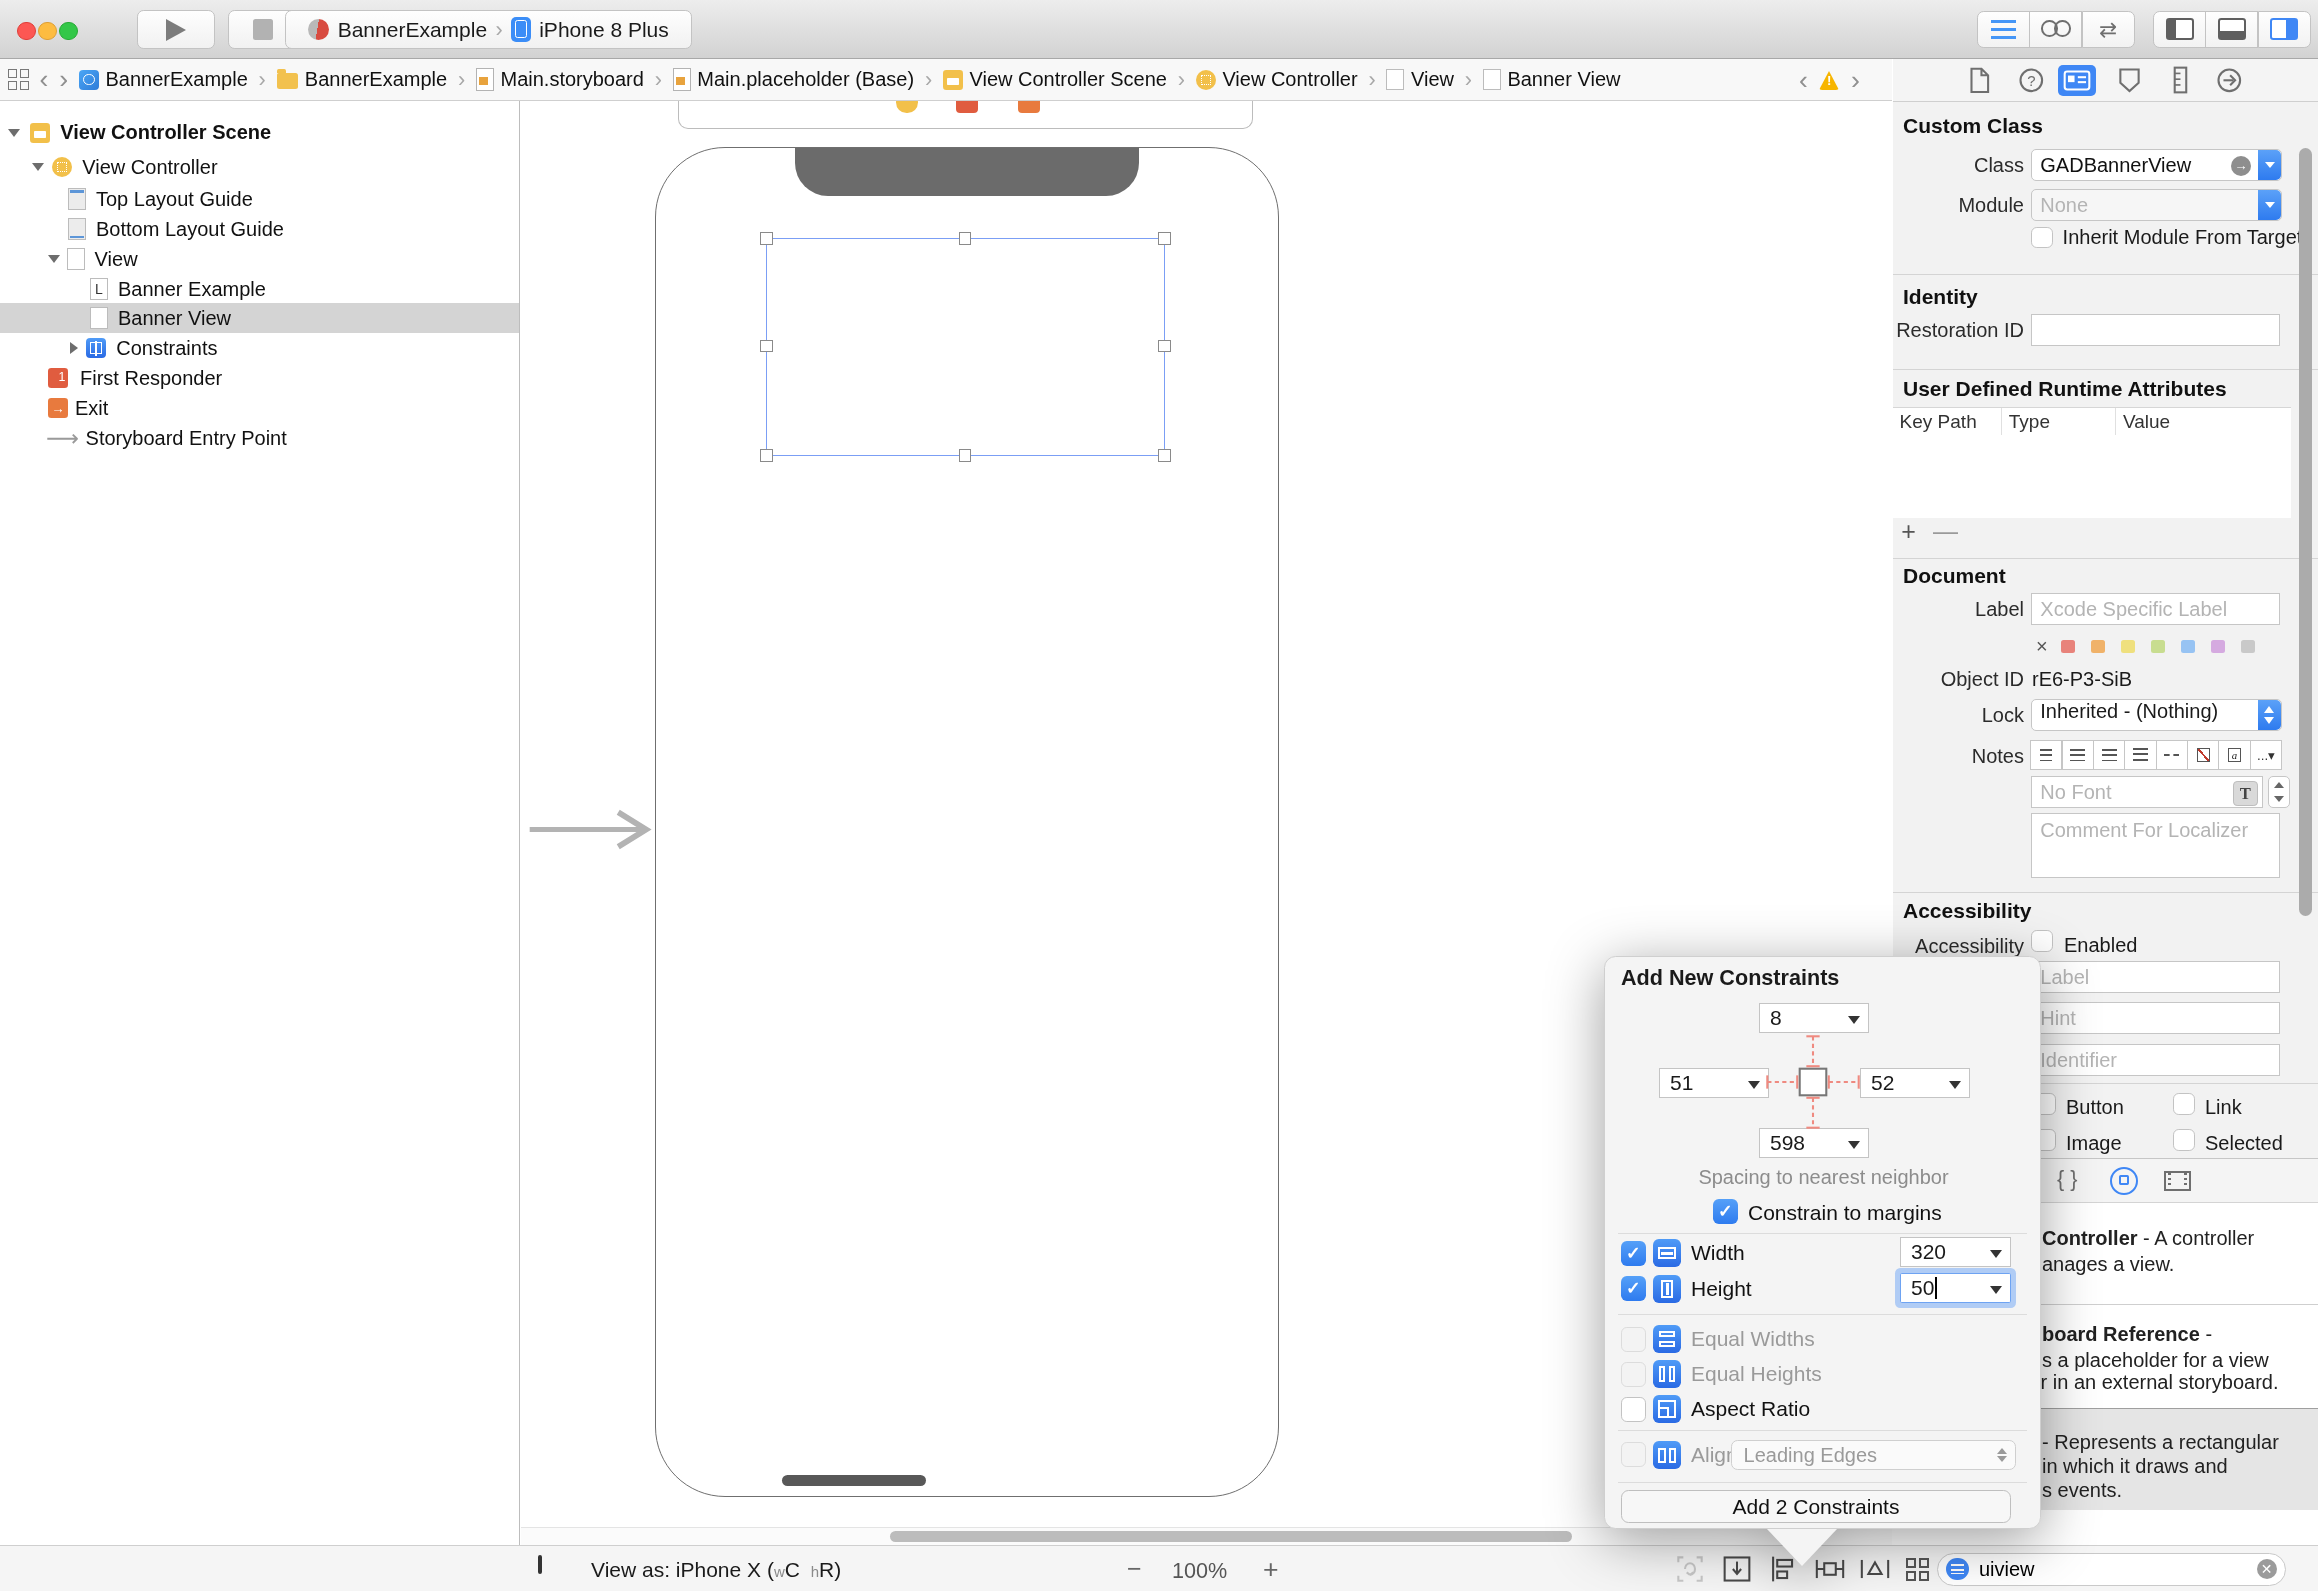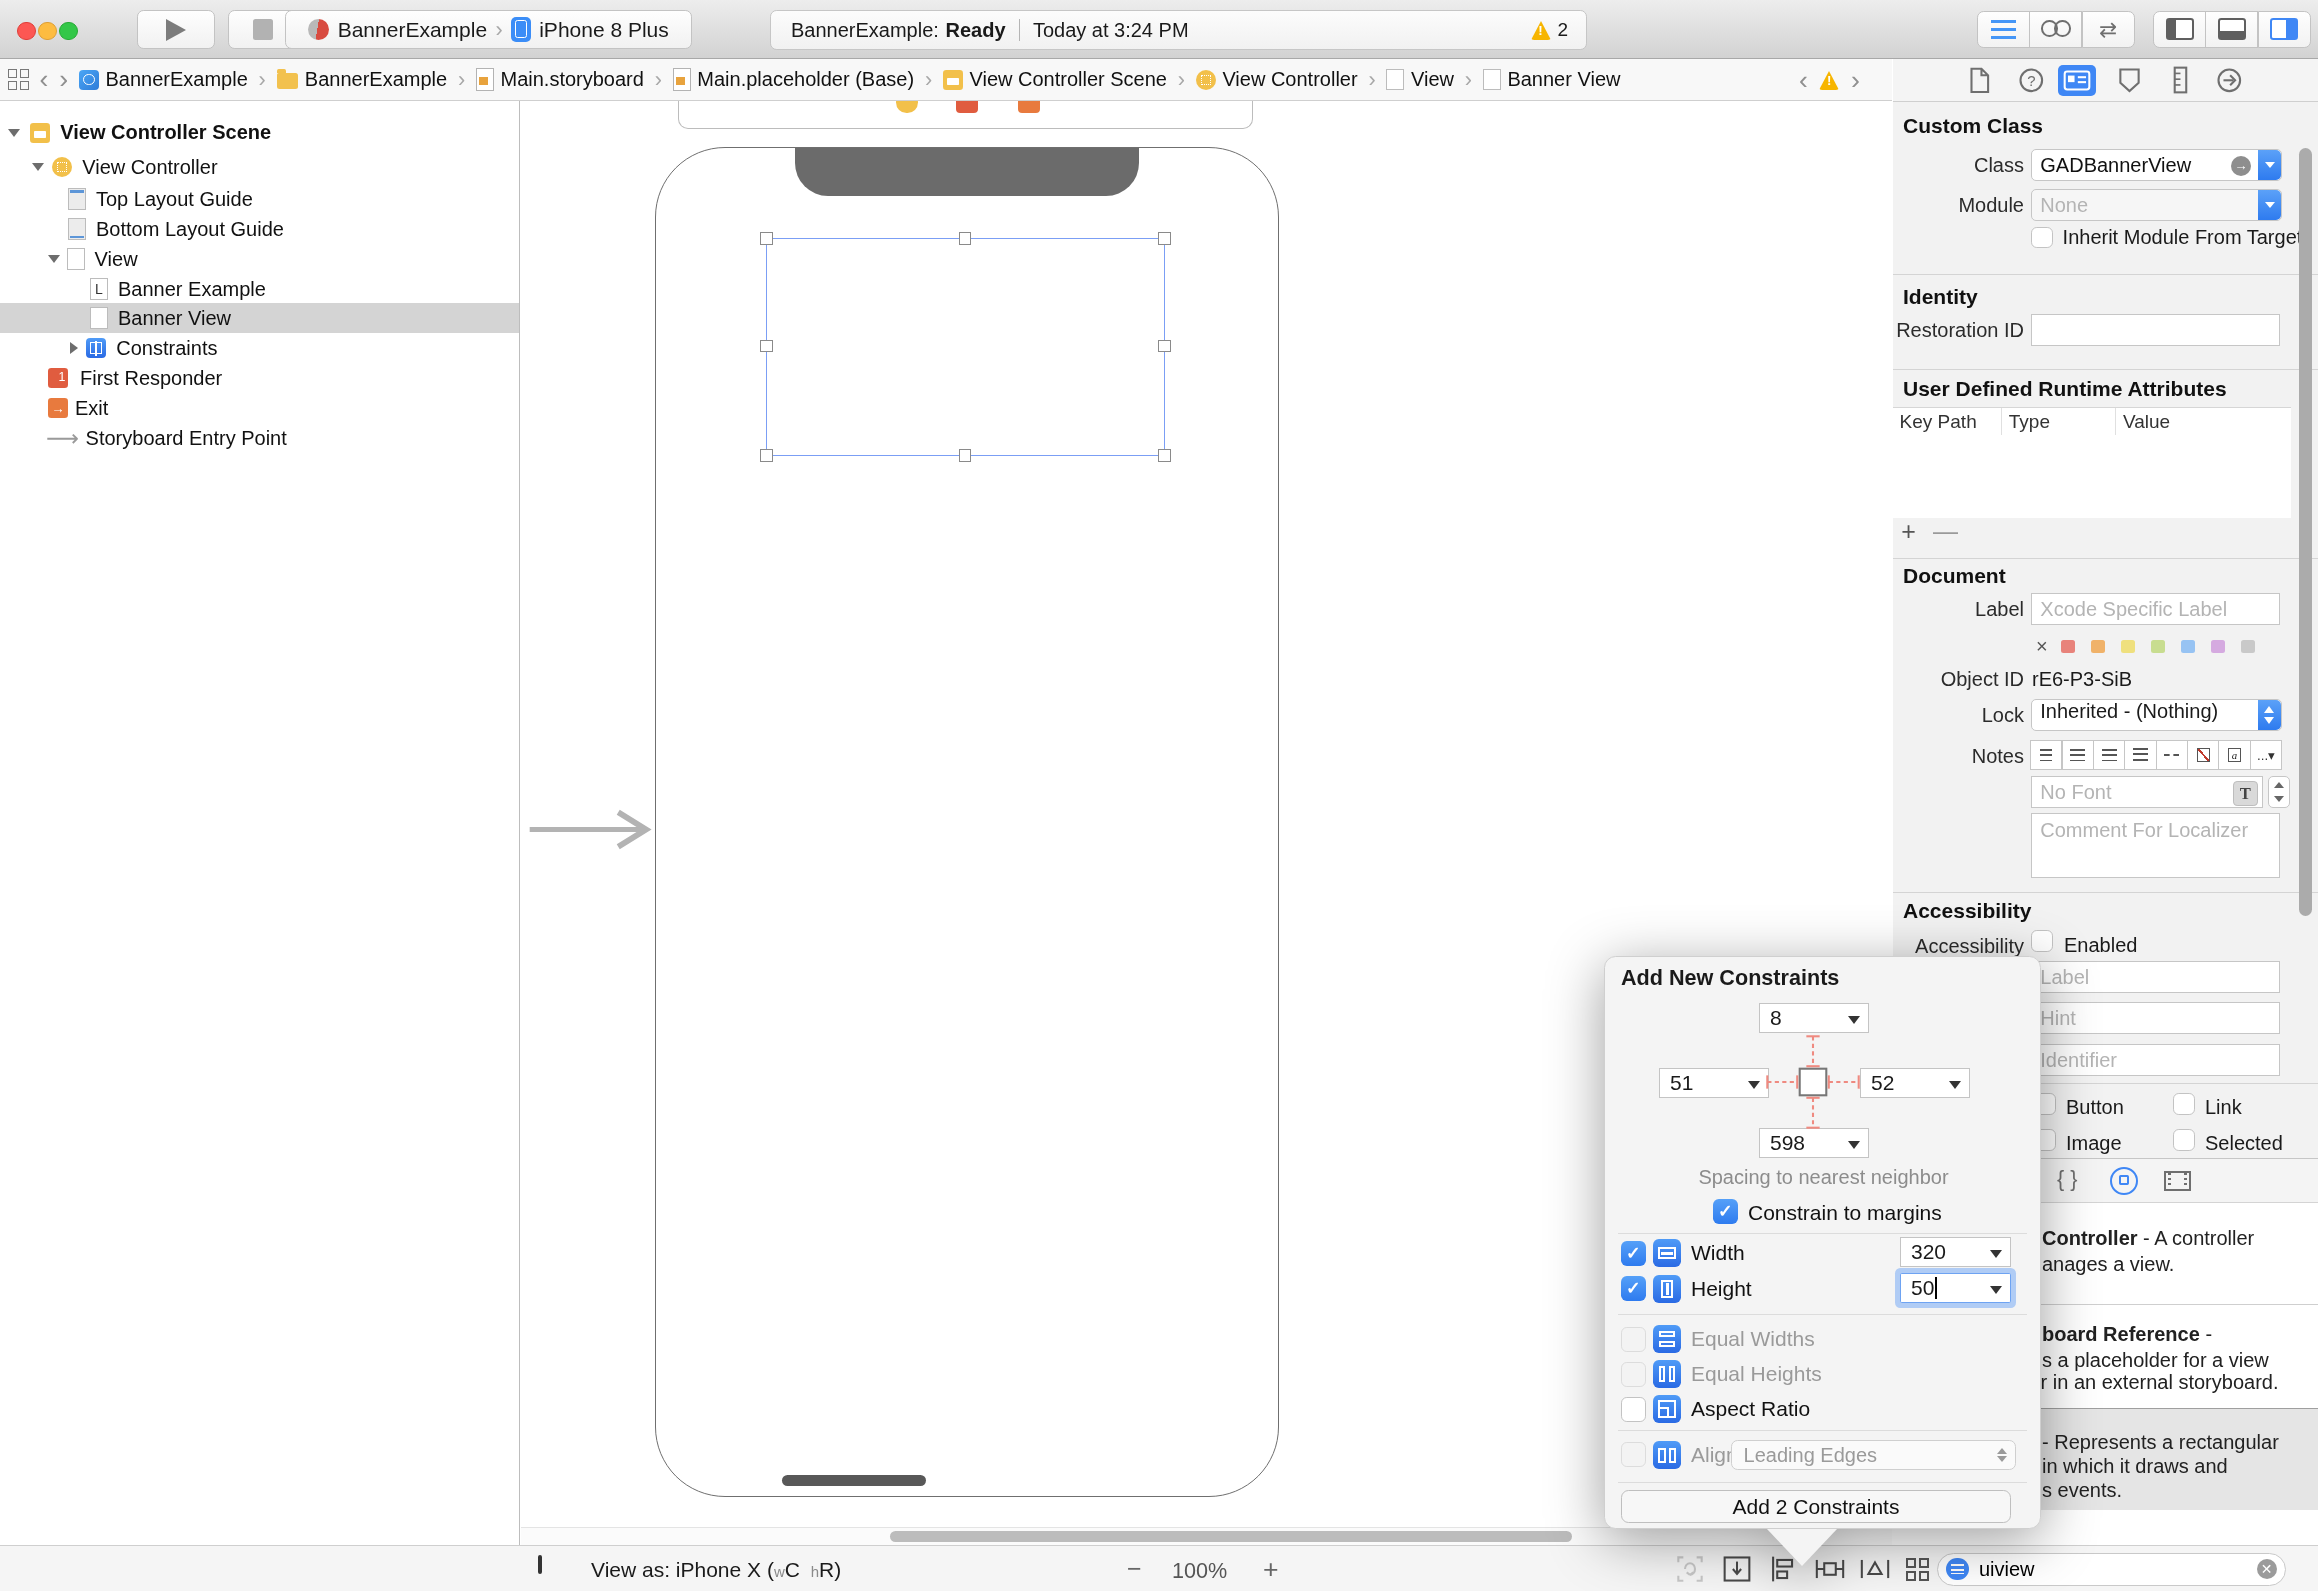--- a/index.html
+++ b/index.html
@@ -212,30 +212,20 @@
     </div>
 
     <div class="tbtn scheme" style="left:285px;width:378px">
       <span class="admob-ic"></span>
       <span>BannerExample</span>
       <span class="sch-sep">›</span>
       <span class="dev-ic"></span>
       <span>iPhone 8 Plus</span>
     </div>
 
-    <div class="status">
-      <span style="margin-left:20px">BannerExample:</span>
-      <span style="font-weight:bold;margin-left:6.6px">Ready</span>
-      <span class="sdiv"></span>
-      <span>Today at 3:24 PM</span>
-      <span style="position:absolute;right:18px;display:flex;align-items:center;gap:6.6px">
-        <span class="warn-tri"></span>
-        <span style="font-size:19px">2</span>
-      </span>
-    </div>
 
     <div class="seg" style="left:1978px">
       <div class="seg-btn">
           <span class="ed-lines"></span>
         </div>
       <div class="seg-btn">
         <span class="ed-circ">
             <i style="left:0"></i>
             <i style="right:0"></i>
           </span>

